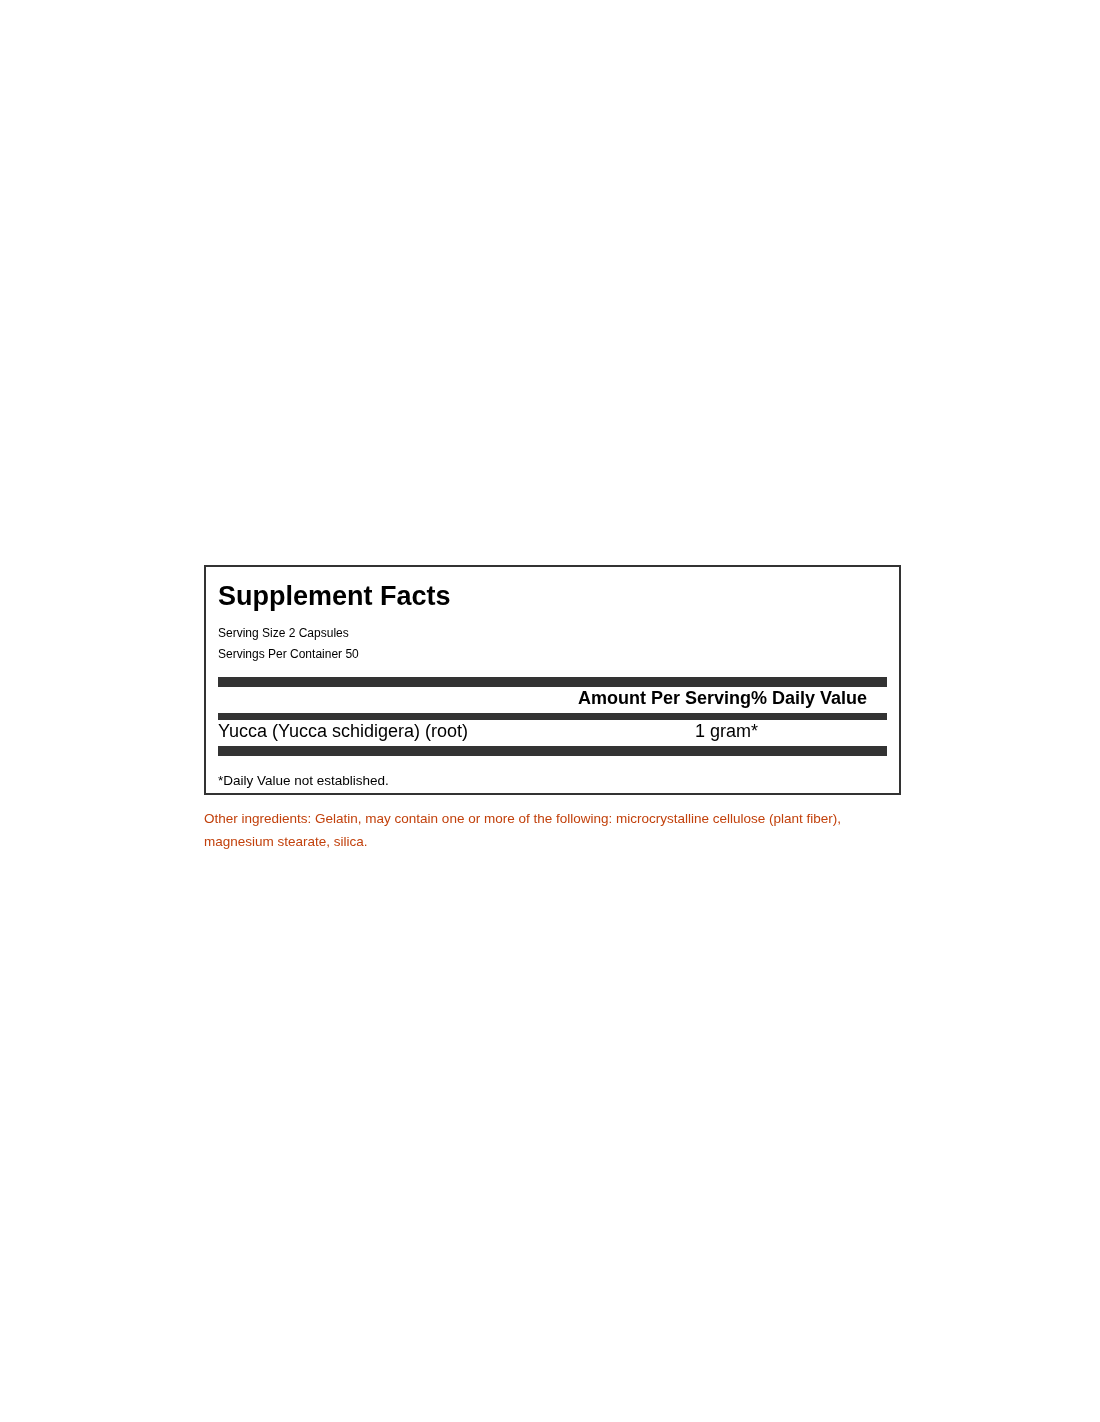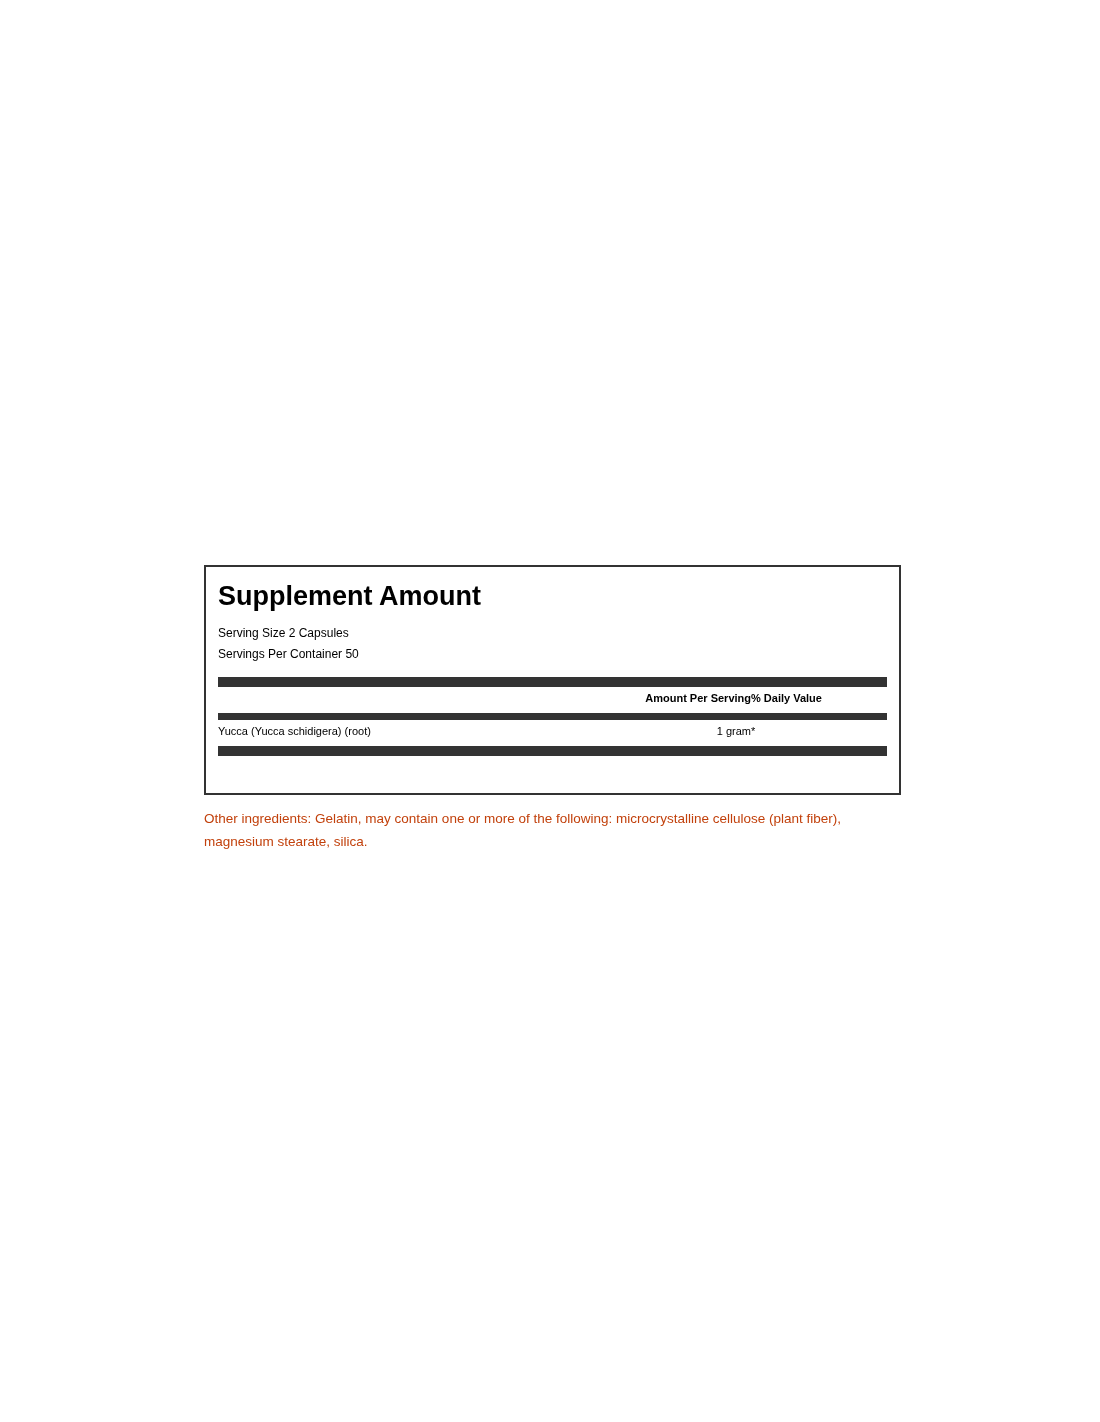--- a/index.html
+++ b/index.html
@@ -44,21 +44,21 @@
   }
   .bar-thick { height: 10px; }
   .bar-medium { height: 7px; }
   .bar-1 { margin-top: 17px; }
   .bar-2 { margin-top: 4px; }
   .bar-3 { margin-top: 4px; }
   .sf-row {
     display: flex;
     align-items: center;
     height: 22px;
-    font-size: 11px;
+    font-size: 18px;
   }
   .sf-row .cell-main {
     flex: 1;
     display: flex;
     justify-content: space-between;
     align-items: center;
   }
   .sf-row .cell-dv {
     width: 136px;
     text-align: left;
@@ -76,21 +76,21 @@
     width: 700px;
     font-size: 13.5px;
     line-height: 1.7;
     color: #c2410c;
   }
 </style>
 </head>
 <body>
 
 <div class="sf-panel">
-  <div class="sf-title">Supplement Amount</div>
+  <div class="sf-title">Supplement Facts</div>
 
   <div class="sf-serving-line sf-serving-size">Serving Size 2 Capsules</div>
   <div class="sf-serving-line sf-servings-container">Servings Per Container 50</div>
 
   <div class="bar bar-thick bar-1"></div>
 
   <div class="sf-row sf-header-row">
     <div class="cell-main">
       <span>Amount Per Serving</span>
     </div>
@@ -102,15 +102,16 @@
   <div class="sf-row">
     <div class="cell-main">
       <span>Yucca (Yucca schidigera) (root)</span>
       <span>1 gram</span>
     </div>
     <div class="cell-dv">*</div>
   </div>
 
   <div class="bar bar-thick bar-3"></div>
 
+  <div class="sf-footnote">*Daily Value not established.</div>
 </div>
 
 <div class="other-ingredients">Other ingredients: Gelatin, may contain one or more of the following: microcrystalline cellulose (plant fiber), magnesium stearate, silica.</div>
 
 </body></html>

